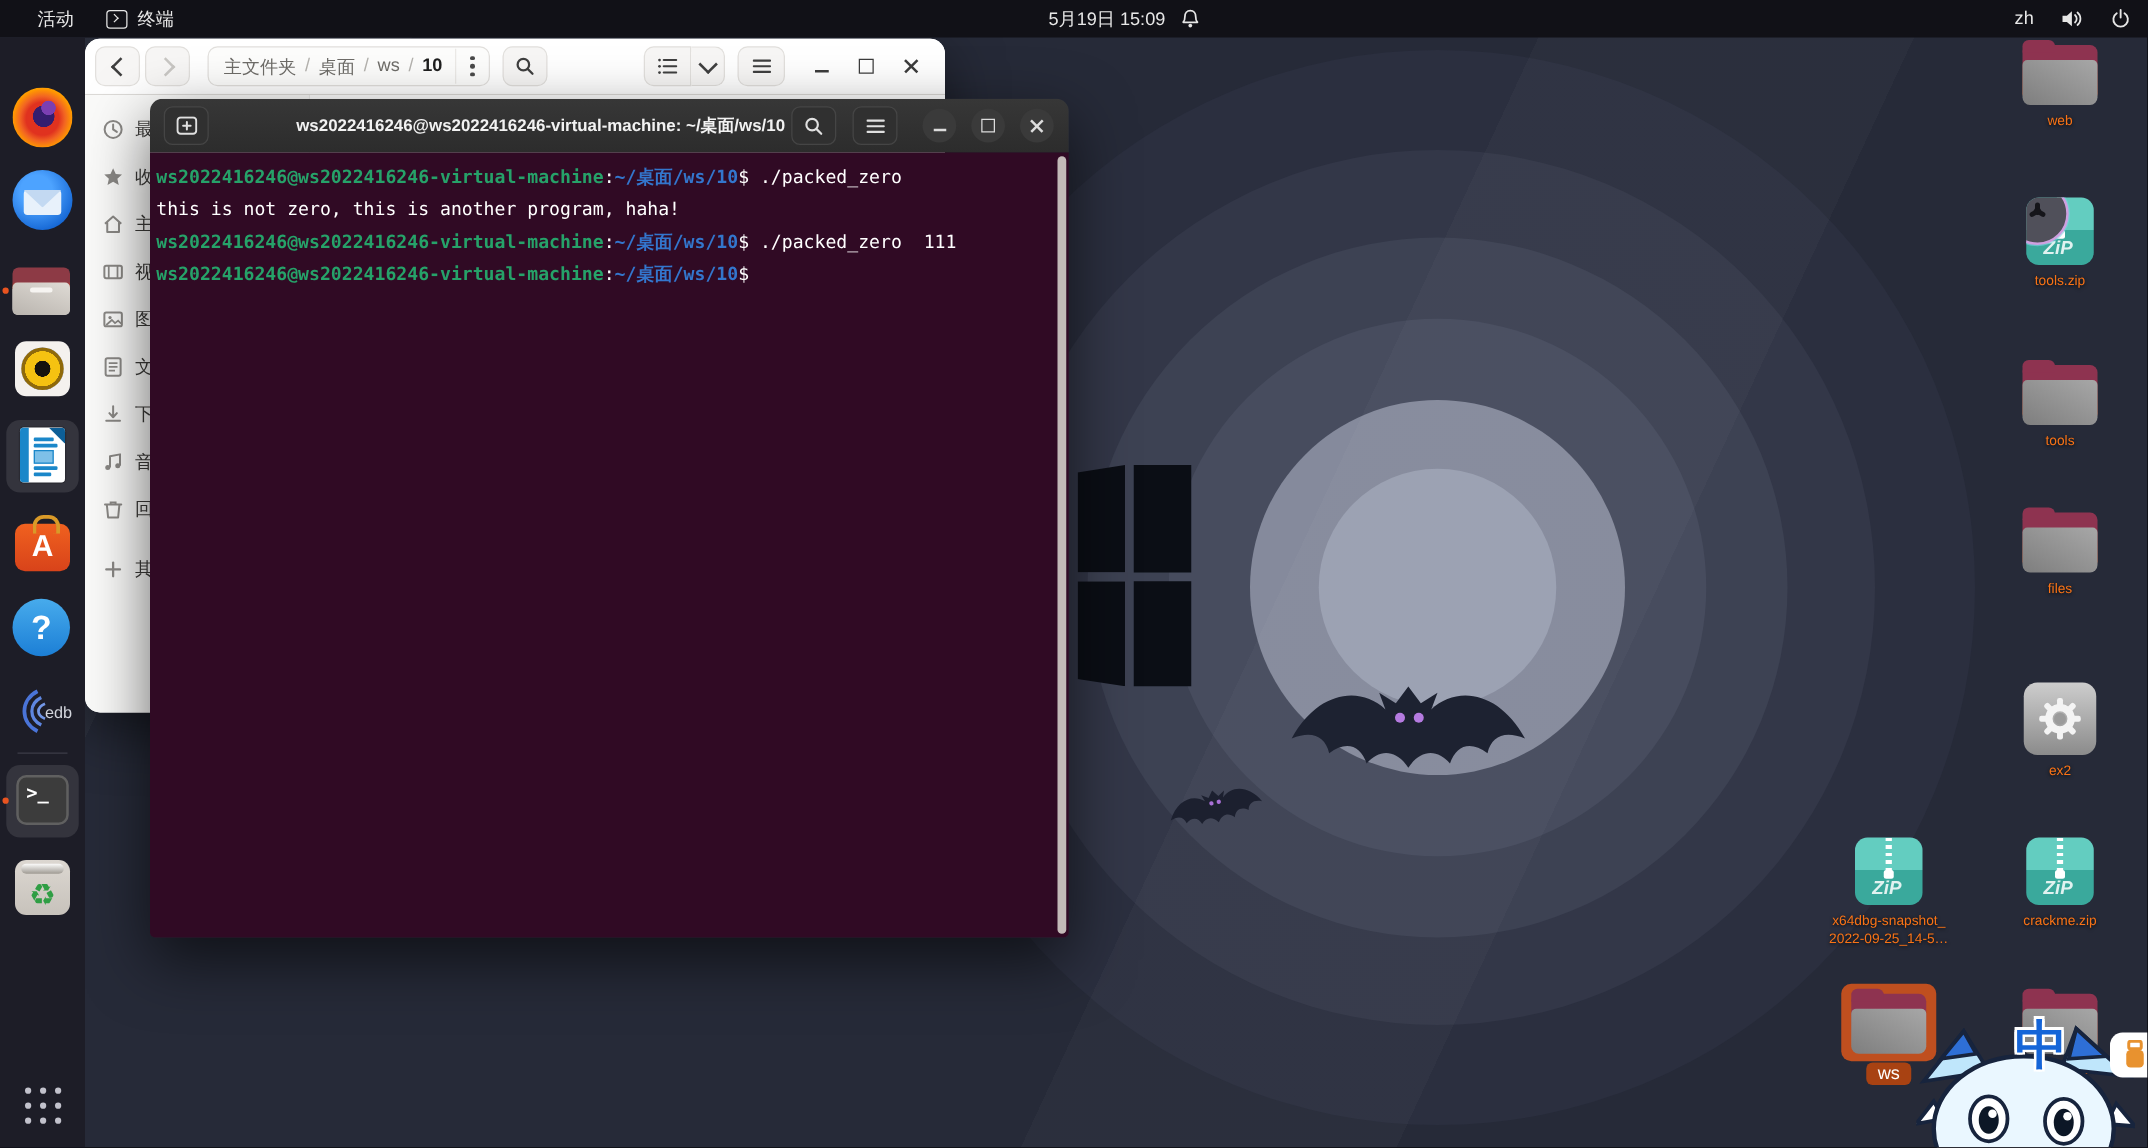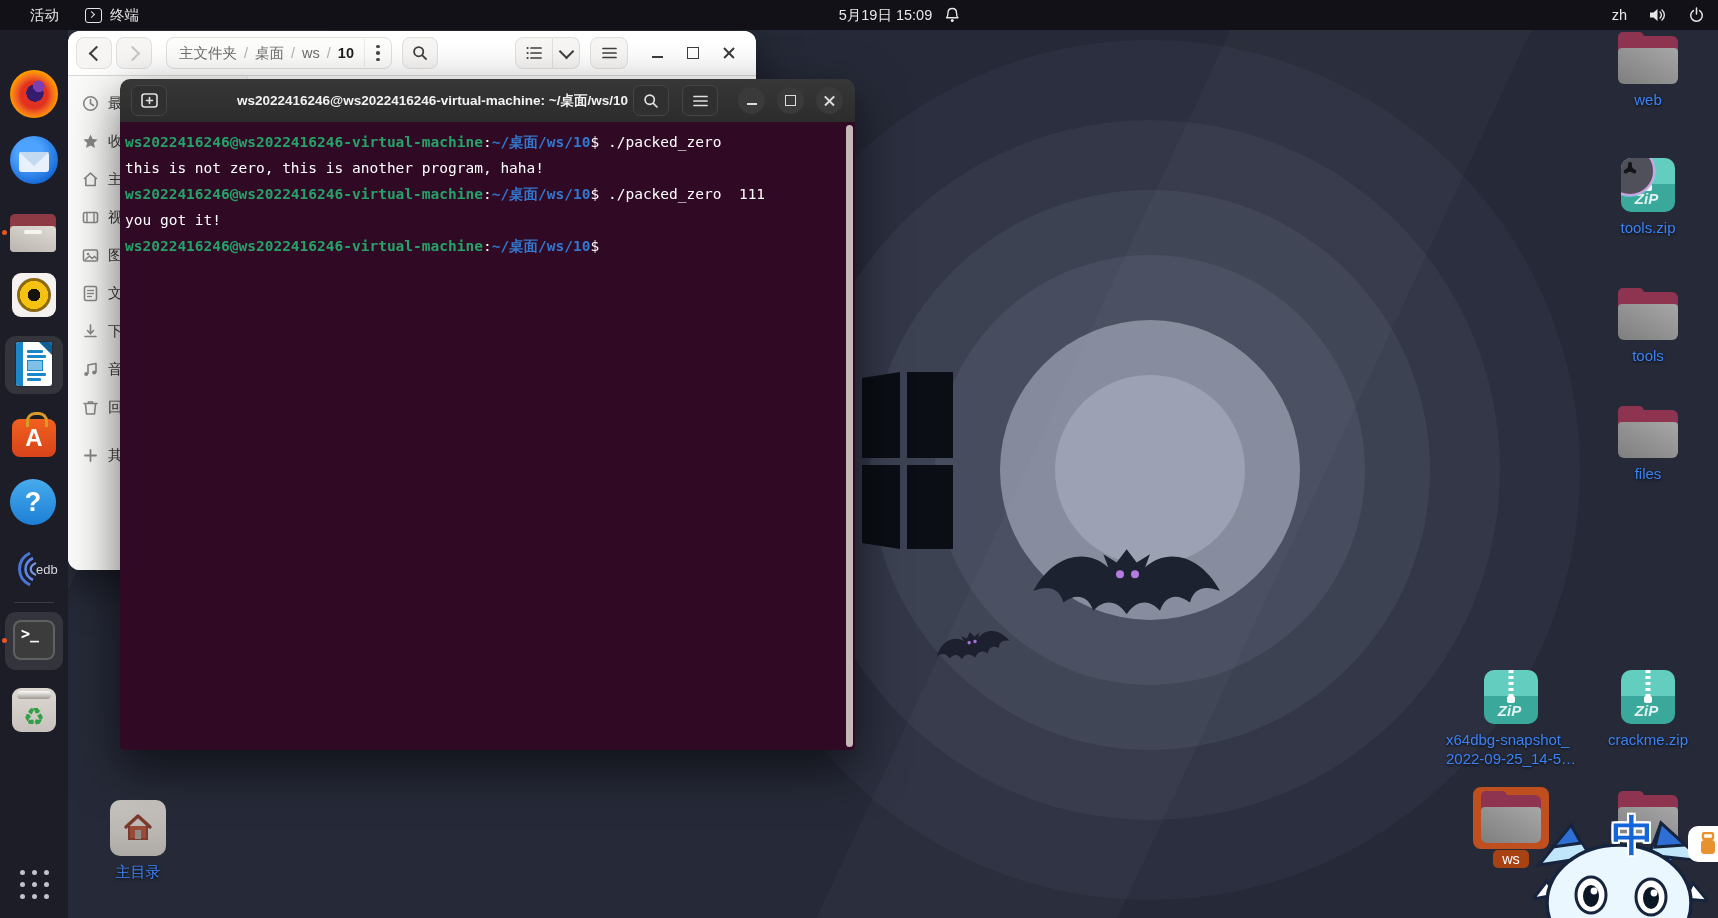--- a/index.html
+++ b/index.html
@@ -56,21 +56,21 @@
   .ic-soft::before{content:"";position:absolute;top:-7px;left:14px;width:16px;height:12px;border:3.5px solid #d99a28;border-bottom:none;border-radius:9px 9px 0 0;}
   .ic-help{width:46px;height:46px;border-radius:50%;background:linear-gradient(180deg,#47abec,#1c7fd6);display:flex;align-items:center;justify-content:center;color:#fff;font-size:27px;font-weight:bold;}
   .ic-term{position:relative;width:42px;height:40px;margin:4px 3px;background:#3c3c3c;border:2px solid #606060;border-radius:8px;color:#fff;font-family:"DejaVu Sans Mono",monospace;font-weight:bold;font-size:15px;padding:3px 0 0 6px;box-sizing:border-box;}
   .ic-trash{position:relative;width:44px;height:44px;margin:2px;border-radius:9px;background:linear-gradient(180deg,#dcd7d1,#c7c2bb);display:flex;align-items:flex-end;justify-content:center;color:#2f9e44;font-size:24px;line-height:1.2;}
   .ic-trash::before{content:"";position:absolute;top:3px;left:5px;right:5px;height:8px;border-radius:4px;background:linear-gradient(180deg,#fbfbfa,#9f9a93);}
   .dock-sep{position:absolute;left:14px;width:40px;height:1px;background:#3c3c48;}
   .showapps{position:absolute;left:16px;top:836px;width:36px;height:36px;display:grid;grid-template-columns:repeat(3,1fr);place-items:center;}
   .showapps i{width:5px;height:5px;border-radius:50%;background:#c2c2cc;}
   
   .dicon{position:absolute;width:140px;display:flex;flex-direction:column;align-items:center;z-index:1;}
-  .dlabel{margin-top:7px;font-size:15px;color:#3b82f6;text-shadow:0 1px 3px rgba(0,0,0,.85);text-align:left;line-height:1.25;}
+  .dlabel{margin-top:7px;font-size:11px;color:#f97316;text-shadow:0 1px 3px rgba(0,0,0,.85);text-align:center;line-height:1.25;}
   .folder{position:relative;width:60px;height:48px;}
   .folder .bk{position:absolute;inset:0 0 3px 0;border-radius:6px;background:linear-gradient(180deg,#8e3350 0 26%,#bb4030 55%,#e0642b 100%);}
   .folder .bk::before{content:"";position:absolute;left:0;top:-4px;width:26px;height:10px;border-radius:5px 5px 0 0;background:#8e3350;}
   .folder .fr{position:absolute;left:0;right:0;bottom:0;height:36px;border-radius:4px 4px 6px 6px;background:linear-gradient(210deg,#a7a7a7,#7e7e7e);}
   .zipfile{position:relative;width:54px;height:54px;border-radius:10px;background:linear-gradient(180deg,#63cdc0 0 48%,#3aa99c 48%);overflow:hidden;}
   .zipfile .teeth{position:absolute;left:50%;top:0;width:5px;height:28px;transform:translateX(-50%);background:repeating-linear-gradient(180deg,#fff 0 3px,transparent 3px 6px);}
   .zipfile .pull{position:absolute;left:50%;top:26px;transform:translateX(-50%);width:8px;height:7px;background:#fff;border-radius:2px;}
   .ziptext{position:absolute;left:0;right:3px;bottom:5px;text-align:center;color:rgba(255,255,255,.85);font-weight:bold;font-style:italic;font-size:15px;}
   .emblem{position:absolute;left:-16px;top:-12px;width:46px;height:46px;border-radius:50%;background:#50505a;border:2.5px solid #cfa0e0;box-shadow:0 0 0 1px rgba(130,210,230,.6);display:flex;align-items:center;justify-content:center;}
   .ex2tile{width:58px;height:58px;border-radius:11px;background:linear-gradient(180deg,#cdcdcd,#8b8b8b);display:flex;align-items:center;justify-content:center;}
@@ -188,20 +188,39 @@
   </div>
 
   <div class="dicon" style="left:1578px;top:292px;">
     <div class="folder">
         <div class="bk"></div>
         <div class="fr"></div>
       </div>
     <div class="dlabel">tools</div>
   </div>
 
+  <div class="dicon" style="left:1578px;top:546px;">
+    <div class="ex2tile">
+      <svg width="38" height="38" viewBox="0 0 32 32">
+        <g fill="#f4f4f4">
+          <rect x="14" y="2" width="4" height="7" rx="1.5"></rect>
+            <rect x="14" y="2" width="4" height="7" rx="1.5" transform="rotate(45 16 16)"></rect>
+          <rect x="14" y="2" width="4" height="7" rx="1.5" transform="rotate(90 16 16)"></rect>
+            <rect x="14" y="2" width="4" height="7" rx="1.5" transform="rotate(135 16 16)"></rect>
+          <rect x="14" y="2" width="4" height="7" rx="1.5" transform="rotate(180 16 16)"></rect>
+            <rect x="14" y="2" width="4" height="7" rx="1.5" transform="rotate(225 16 16)"></rect>
+          <rect x="14" y="2" width="4" height="7" rx="1.5" transform="rotate(270 16 16)"></rect>
+            <rect x="14" y="2" width="4" height="7" rx="1.5" transform="rotate(315 16 16)"></rect>
+        </g>
+        <circle cx="16" cy="16" r="7.5" fill="none" stroke="#f4f4f4" stroke-width="5"></circle>
+        <circle cx="16" cy="16" r="4" fill="#9b9b9b"></circle>
+      </svg>
+    </div>
+    <div class="dlabel">ex2</div>
+  </div>
 
   <div class="dicon" style="left:1441px;top:670px;">
     <div class="zipfile">
       <div class="teeth"></div>
         <div class="pull"></div>
       <div class="ziptext">ZiP</div>
     </div>
     <div class="dlabel">
       <div>x64dbg-snapshot_</div>
       <div>2022-09-25_14-5…</div>
@@ -227,30 +246,20 @@
   </div>
 
   <div class="dicon" style="left:1578px;top:795px;">
     <div class="folder">
         <div class="bk"></div>
         <div class="fr"></div>
       </div>
     <div class="dlabel" style="padding-left:40px;">e</div>
   </div>
 
-  <div class="dicon" style="left:68px;top:800px;">
-    <div class="homeicon-tile">
-      <svg width="34" height="34" viewBox="0 0 34 34">
-        <path d="M5,16 L17,5 L29,16" fill="none" stroke="#7b3a2e" stroke-width="3.4" stroke-linecap="round" stroke-linejoin="round"></path>
-        <path d="M8,15 V28 H26 V15" fill="#9c4a38" stroke="#7b3a2e" stroke-width="2"></path>
-        <rect x="14" y="19" width="6" height="9" fill="#8f8b86"></rect>
-      </svg>
-    </div>
-    <div class="dlabel">主目录</div>
-  </div>
 
   <svg class="mascot" viewBox="0 0 175 115">
     <polygon points="38,22 6,62 58,54" fill="#bfe6fb" stroke="#17243d" stroke-width="3"></polygon>
     <polygon points="38,22 20,44 48,40" fill="#2e6fd6" stroke="#17243d" stroke-width="3"></polygon>
     <polygon points="128,20 170,58 116,52" fill="#bfe6fb" stroke="#17243d" stroke-width="3"></polygon>
     <polygon points="128,20 152,42 122,44" fill="#2e6fd6" stroke="#17243d" stroke-width="3"></polygon>
     <polygon points="14,78 0,96 22,92" fill="#fff" stroke="#17243d" stroke-width="3"></polygon>
     <polygon points="160,80 175,98 152,96" fill="#fff" stroke="#17243d" stroke-width="3"></polygon>
     <ellipse cx="86" cy="100" rx="72" ry="58" fill="#eaf7ff" stroke="#17243d" stroke-width="3.5"></ellipse>
     <ellipse cx="58" cy="92" rx="15" ry="18" fill="#fff" stroke="#17243d" stroke-width="3"></ellipse>
@@ -452,21 +461,20 @@
           </div>
         <div class="tcirc" style="margin-left:12px;">
             <span class="tclose"></span>
           </div>
       </div>
     </div>
     <div class="tbody">
       <div class="tline"><span class="tp-user">ws2022416246@ws2022416246-virtual-machine</span><span>:</span><span class="tp-path">~/桌面/ws/10</span><span>$</span><span> ./packed_zero</span></div>
       <div class="tline"><span>this is not zero, this is another program, haha!</span></div>
       <div class="tline"><span class="tp-user">ws2022416246@ws2022416246-virtual-machine</span><span>:</span><span class="tp-path">~/桌面/ws/10</span><span>$</span><span> ./packed_zero  111</span></div>
-      <div class="tline"><span>you got it!</span></div>
       <div class="tline"><span class="tp-user">ws2022416246@ws2022416246-virtual-machine</span><span>:</span><span class="tp-path">~/桌面/ws/10</span><span>$</span><span></span></div>
     </div>
     <div class="tscroll"></div>
   </div>
 
   <div class="topbar">
     <div class="tb-left">
       <span>活动</span>
       <span class="tb-app">
         <span class="term-mini"></span>

